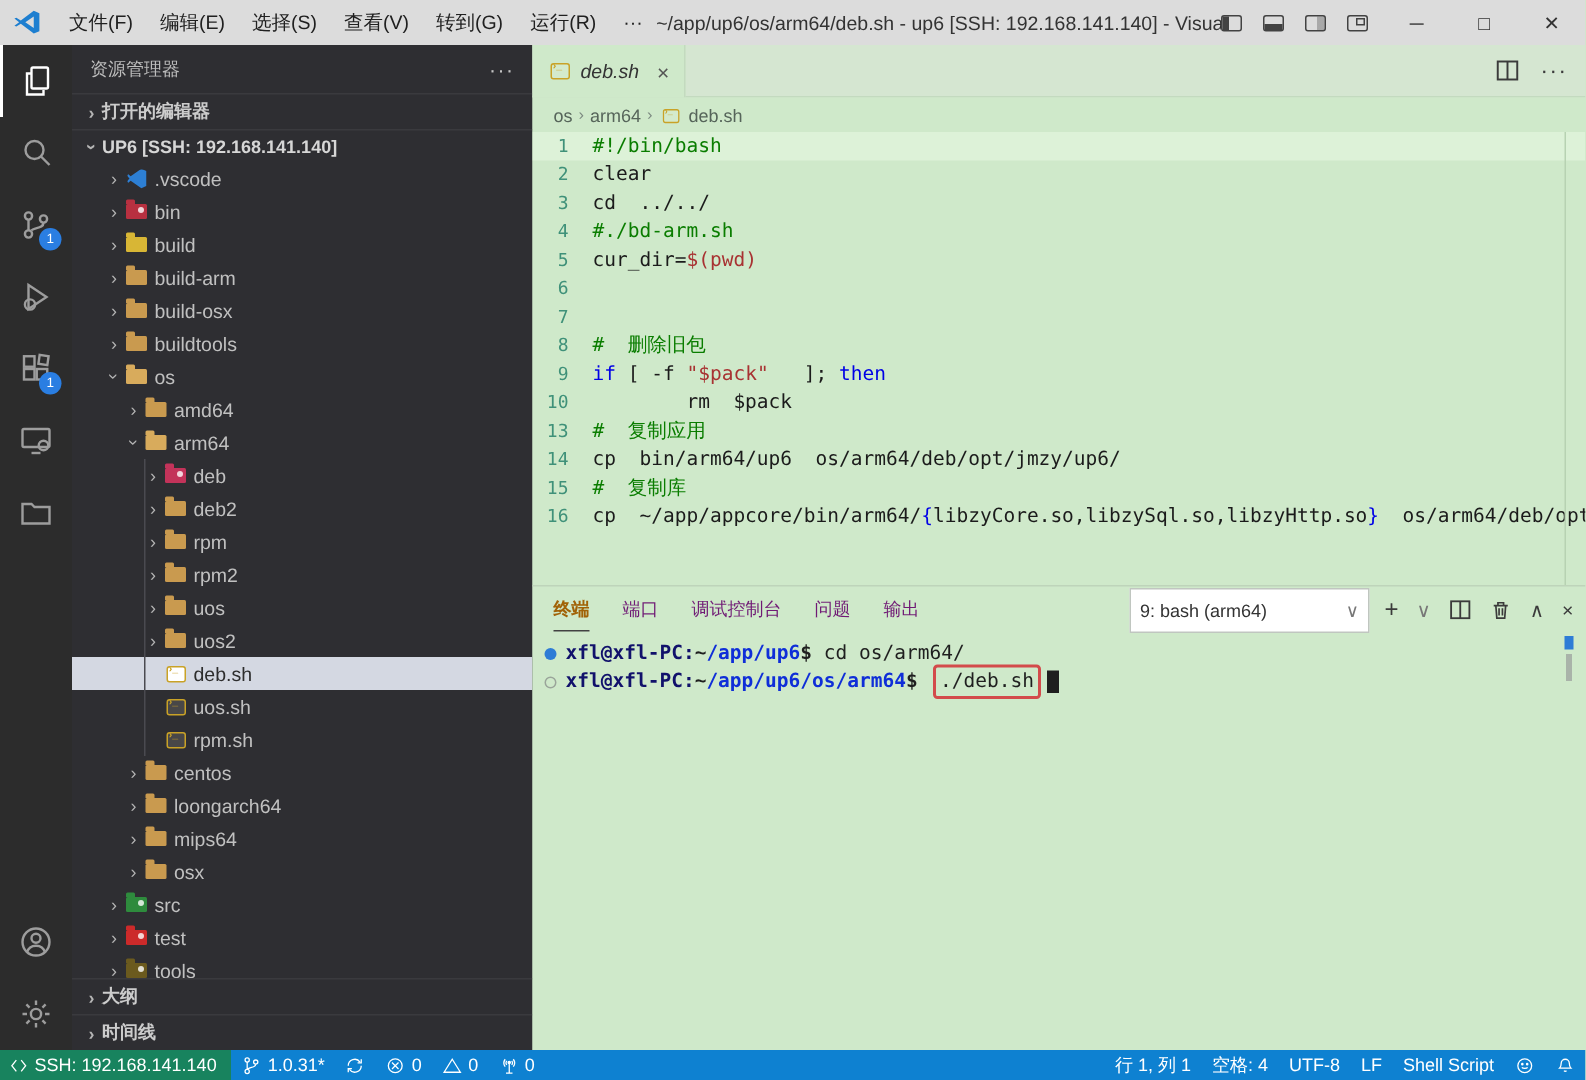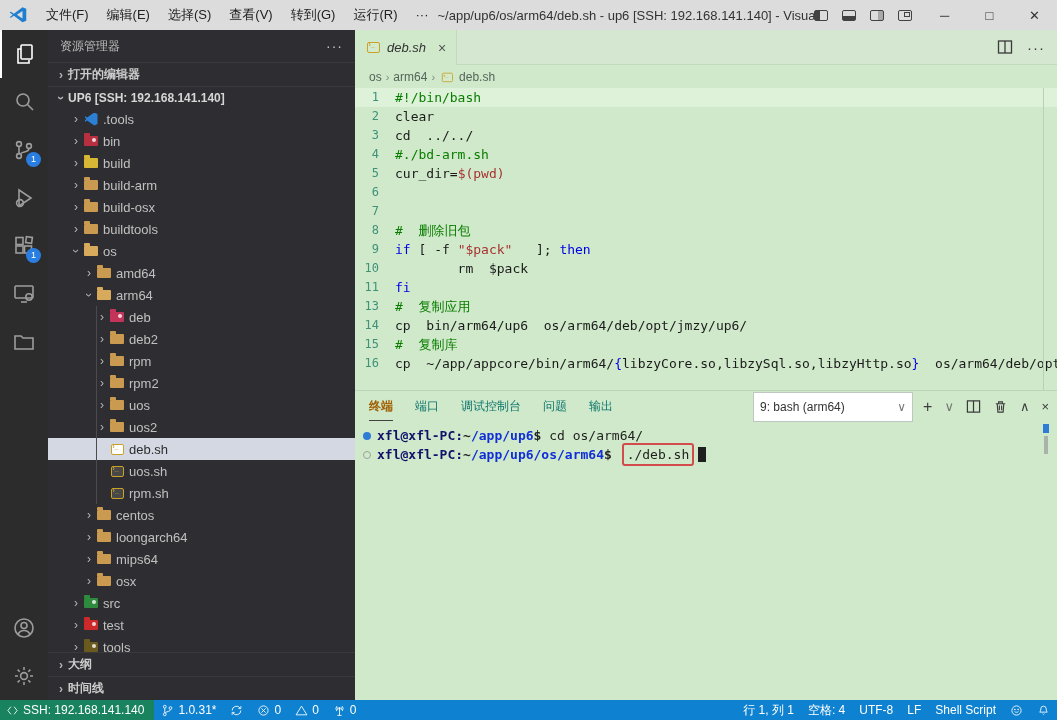--- a/index.html
+++ b/index.html
@@ -77,21 +77,21 @@
   .code { flex:1; position:relative; overflow:hidden; background:#cfe9ca; font-family:"DejaVu Sans Mono", monospace; font-size:13px; }
   .code-line { height:19px; line-height:19px; display:flex; white-space:pre; }
   .code-line.current { background:#ddf2d8; }
   .lnum { width:40px; text-align:right; padding-right:16px; color:#3f9179; flex:0 0 40px; font-size:12px; }
   .tk-pl { color:#1b1b1b; } .tk-cm { color:#0a7d00; } .tk-kw { color:#0000e6; } .tk-str { color:#a83232; }
   .code-edge { position:absolute; top:0; bottom:0; right:13px; width:1px; background:#b7d2b2; }
 
   
   .panel { flex:0 0 310px; border-top:1px solid #bed4ba; background:#cfe9ca; display:flex; flex-direction:column; position:relative; }
   .panel-head { height:31px; display:flex; align-items:center; padding:0 8px 0 14px; flex:0 0 31px; }
-  .ptab { margin-right:22px; font-size:12px; color:#0f766e; padding:6px 0 5px; cursor:pointer; }
+  .ptab { margin-right:22px; font-size:12px; color:#701a75; padding:6px 0 5px; cursor:pointer; }
   .ptab.active { color:#a16207; border-bottom:1px solid #424242; font-weight:bold; }
   .panel-head .grow { flex:1; }
   .term-select { width:160px; height:30px; background:#ffffff; border:1px solid #c0c6c0; display:flex; align-items:center; padding:0 6px; font-size:12px; color:#333; margin-right:10px; }
   .term-select .grow { flex:1; }
   .phead-actions { display:flex; align-items:center; gap:12px; color:#3b3b3b; }
   .phead-actions svg { width:15px; height:15px; }
   .pa { cursor:pointer; display:flex; align-items:center; font-size:13px; }
   .term { padding:4px 0 0 6px; font-family:"DejaVu Sans Mono", monospace; font-size:13px; }
   .tline { height:19px; line-height:19px; display:flex; align-items:center; white-space:pre; }
   .dec { width:8px; height:8px; border-radius:50%; margin:0 6px 0 2px; flex:0 0 8px; }
@@ -242,21 +242,21 @@
       <div class="sb-section root-row" style="border-top:1px solid #3a3a3e;">
         <span class="chev expanded">›</span>
         <span>UP6 [SSH: 192.168.141.140]</span>
       </div>
       <div class="tree">
           <div class="row" style="padding-left: 21px;">
             <span class="chev">›</span>
             <span class="ticon">
               <span class="vs-shape"></span>
             </span>
-            <span class="label">.tools</span>
+            <span class="label">.vscode</span>
           </div>
           <div class="row" style="padding-left: 21px;">
             <span class="chev">›</span>
             <span class="ticon">
               <span class="folder-shape f-bin dot"></span>
             </span>
             <span class="label">bin</span>
           </div>
           <div class="row" style="padding-left: 21px;">
             <span class="chev">›</span>
@@ -471,21 +471,20 @@
       <div class="code-line current"><span class="lnum">1</span><span class="tk-cm">#!/bin/bash</span></div>
           <div class="code-line"><span class="lnum">2</span><span class="tk-pl">clear</span></div>
           <div class="code-line"><span class="lnum">3</span><span class="tk-pl">cd  ../../</span></div>
           <div class="code-line"><span class="lnum">4</span><span class="tk-cm">#./bd-arm.sh</span></div>
           <div class="code-line"><span class="lnum">5</span><span class="tk-pl">cur_dir=</span><span class="tk-str">$(pwd)</span></div>
           <div class="code-line"><span class="lnum">6</span></div>
           <div class="code-line"><span class="lnum">7</span></div>
           <div class="code-line"><span class="lnum">8</span><span class="tk-cm">#  删除旧包</span></div>
           <div class="code-line"><span class="lnum">9</span><span class="tk-kw">if</span><span class="tk-pl"> [ -f </span><span class="tk-str">"$pack"</span><span class="tk-pl">   ]; </span><span class="tk-kw">then</span></div>
           <div class="code-line"><span class="lnum">10</span><span class="tk-pl">        rm  $pack</span></div>
-          <div class="code-line"><span class="lnum">11</span><span class="tk-kw">fi</span></div>
           <div class="code-line"><span class="lnum">13</span><span class="tk-cm">#  复制应用</span></div>
           <div class="code-line"><span class="lnum">14</span><span class="tk-pl">cp  bin/arm64/up6  os/arm64/deb/opt/jmzy/up6/</span></div>
           <div class="code-line"><span class="lnum">15</span><span class="tk-cm">#  复制库</span></div>
           <div class="code-line"><span class="lnum">16</span><span class="tk-pl">cp  ~/app/appcore/bin/arm64/</span><span class="tk-kw">{</span><span class="tk-pl">libzyCore.so,libzySql.so,libzyHttp.so</span><span class="tk-kw">}</span><span class="tk-pl">  os/arm64/deb/opt/jmzy/</span></div>
         </div>
 
       <div class="panel">
         <div class="panel-head">
           <span class="grow" id="ptabs" style="display:flex;">
               <span class="ptab active">终端</span>

